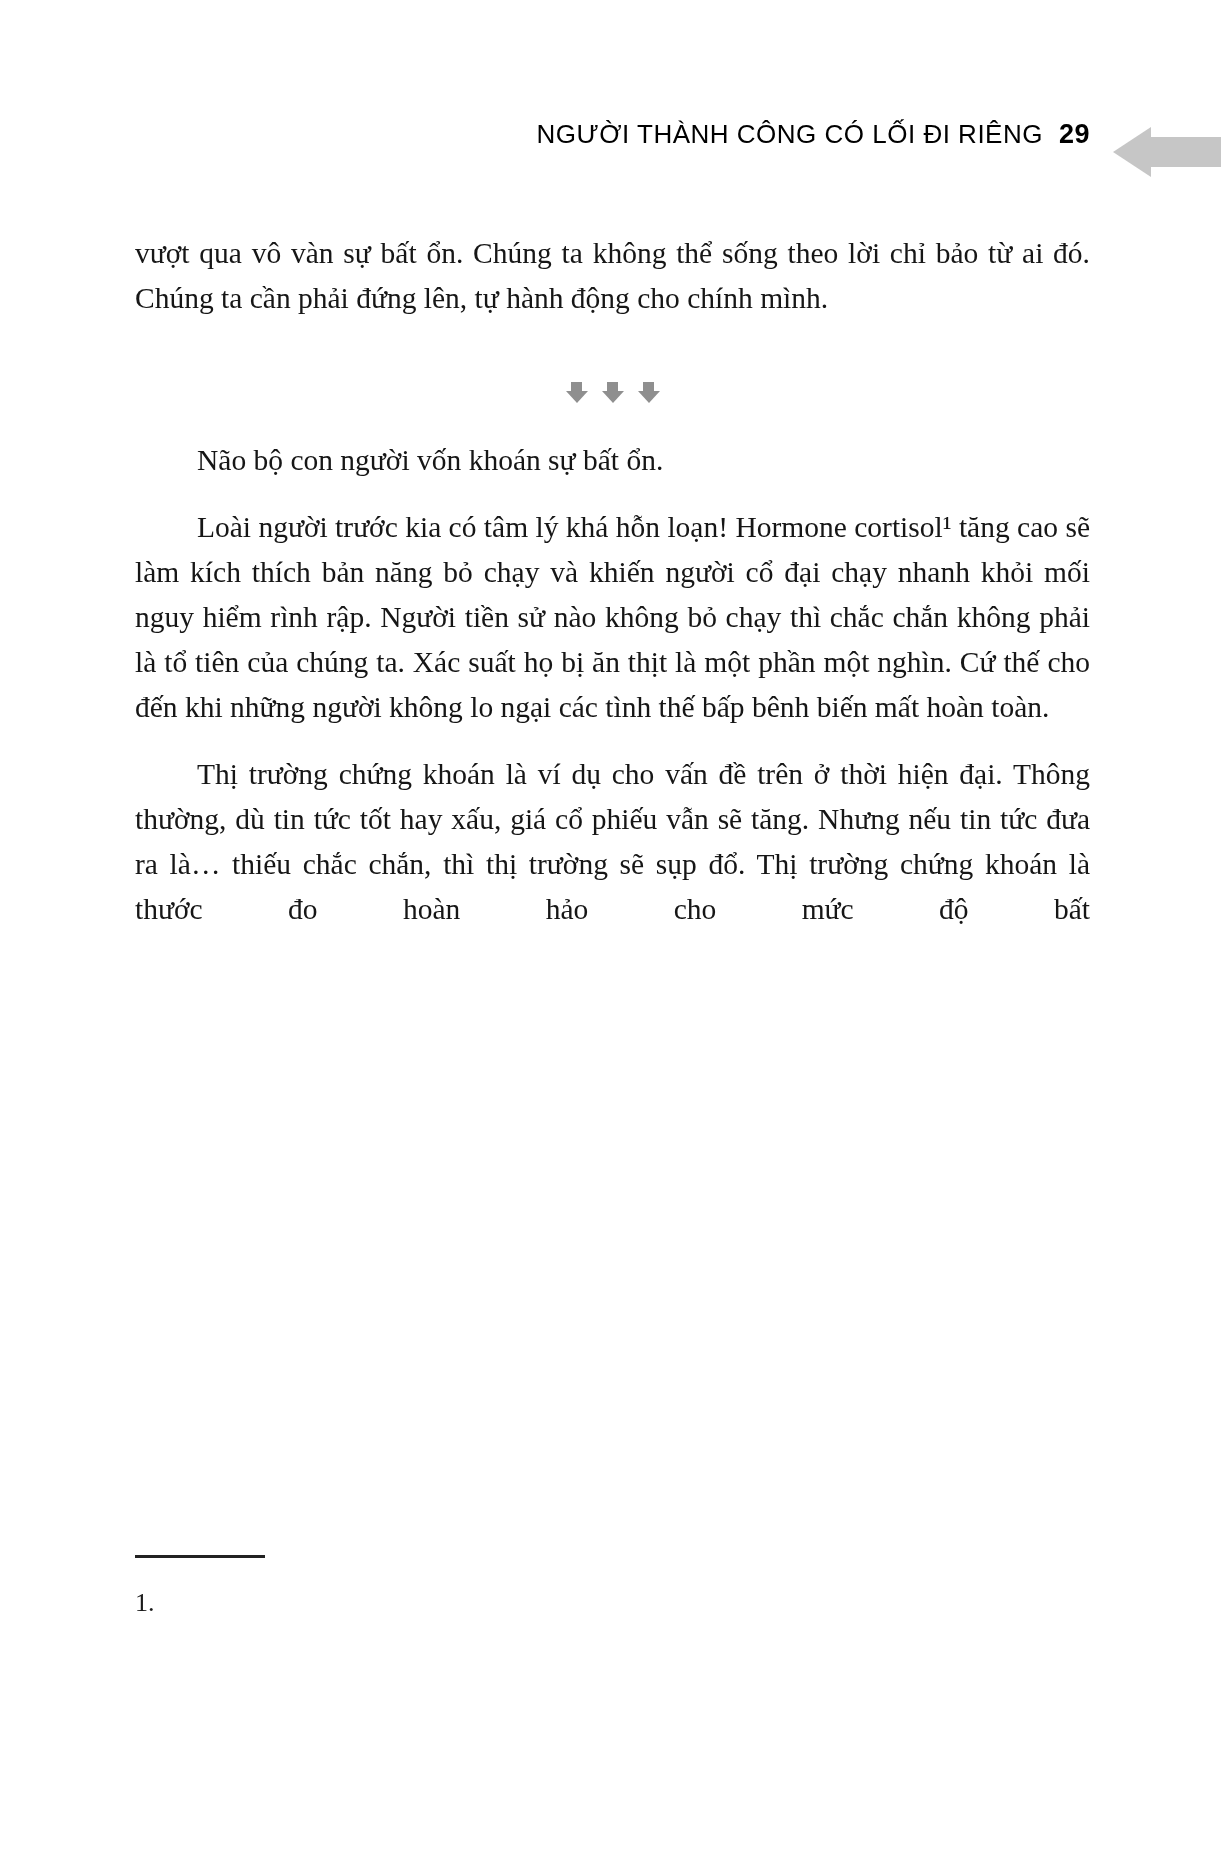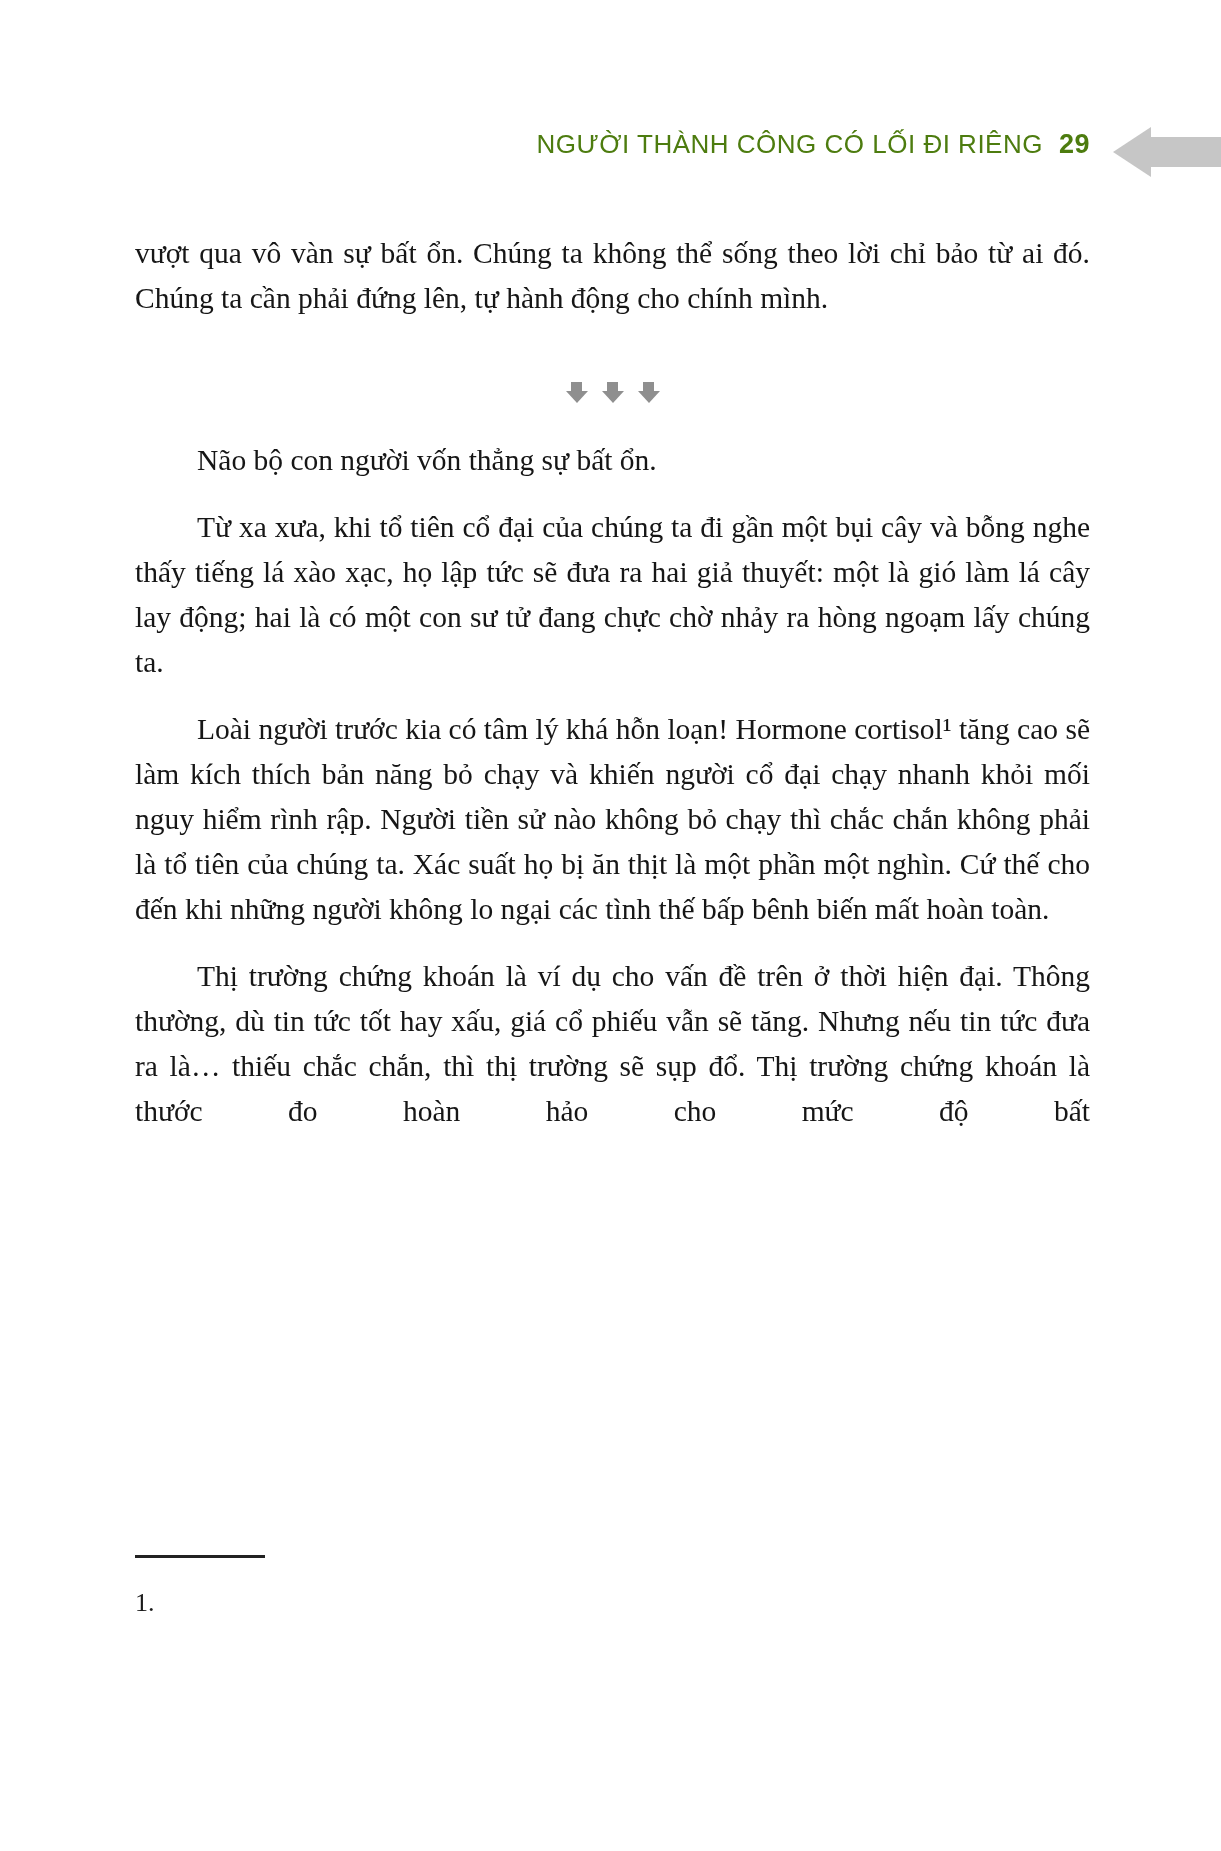--- a/index.html
+++ b/index.html
@@ -13,27 +13,27 @@
     height: 1851px;
     background: #ffffff;
     overflow: hidden;
     color: #161616;
     font-family: "Liberation Serif", "DejaVu Serif", serif;
   }
 
   
   .running-head {
     position: absolute;
-    top: 129px;
+    top: 119px;
     right: 131px;
     font-family: "Liberation Sans", "DejaVu Sans", sans-serif;
     font-size: 26px;
     line-height: 30px;
     letter-spacing: 0.5px;
-    color: #4d7c0f;
+    color: #000000;
     white-space: nowrap;
   }
   .running-head .pagenum {
     font-weight: 700;
     margin-left: 16px;
     font-size: 27px;
   }
 
   
   .corner-arrow {
@@ -153,22 +153,21 @@
       <span class="darrow">
           <span class="stem"></span>
           <span class="head"></span>
         </span>
       <span class="darrow">
           <span class="stem"></span>
           <span class="head"></span>
         </span>
     </div>
 
-    <p class="para indent">Não bộ con người vốn thẳng sự bất ổn.</p>
-    <p class="para indent">Từ xa xưa, khi tổ tiên cổ đại của chúng ta đi gần một bụi cây và bỗng nghe thấy tiếng lá xào xạc, họ lập tức sẽ đưa ra hai giả thuyết: một là gió làm lá cây lay động; hai là có một con sư tử đang chực chờ nhảy ra hòng ngoạm lấy chúng ta.</p>
+    <p class="para indent">Não bộ con người vốn khoán sự bất ổn.</p>
     <p class="para indent">Loài người trước kia có tâm lý khá hỗn loạn! Hormone cortisol¹ tăng cao sẽ làm kích thích bản năng bỏ chạy và khiến người cổ đại chạy nhanh khỏi mối nguy hiểm rình rập. Người tiền sử nào không bỏ chạy thì chắc chắn không phải là tổ tiên của chúng ta. Xác suất họ bị ăn thịt là một phần một nghìn. Cứ thế cho đến khi những người không lo ngại các tình thế bấp bênh biến mất hoàn toàn.</p>
     <p class="para indent cont-next">Thị trường chứng khoán là ví dụ cho vấn đề trên ở thời hiện đại. Thông thường, dù tin tức tốt hay xấu, giá cổ phiếu vẫn sẽ tăng. Nhưng nếu tin tức đưa ra là… thiếu chắc chắn, thì thị trường sẽ sụp đổ. Thị trường chứng khoán là thước đo hoàn hảo cho mức độ bất</p>
   </div>
 
   <div class="footnote">
     <div class="footnote-rule"></div>
     <div class="footnote-item">
       <span class="footnote-num">1.</span>
     </div>
   </div>

